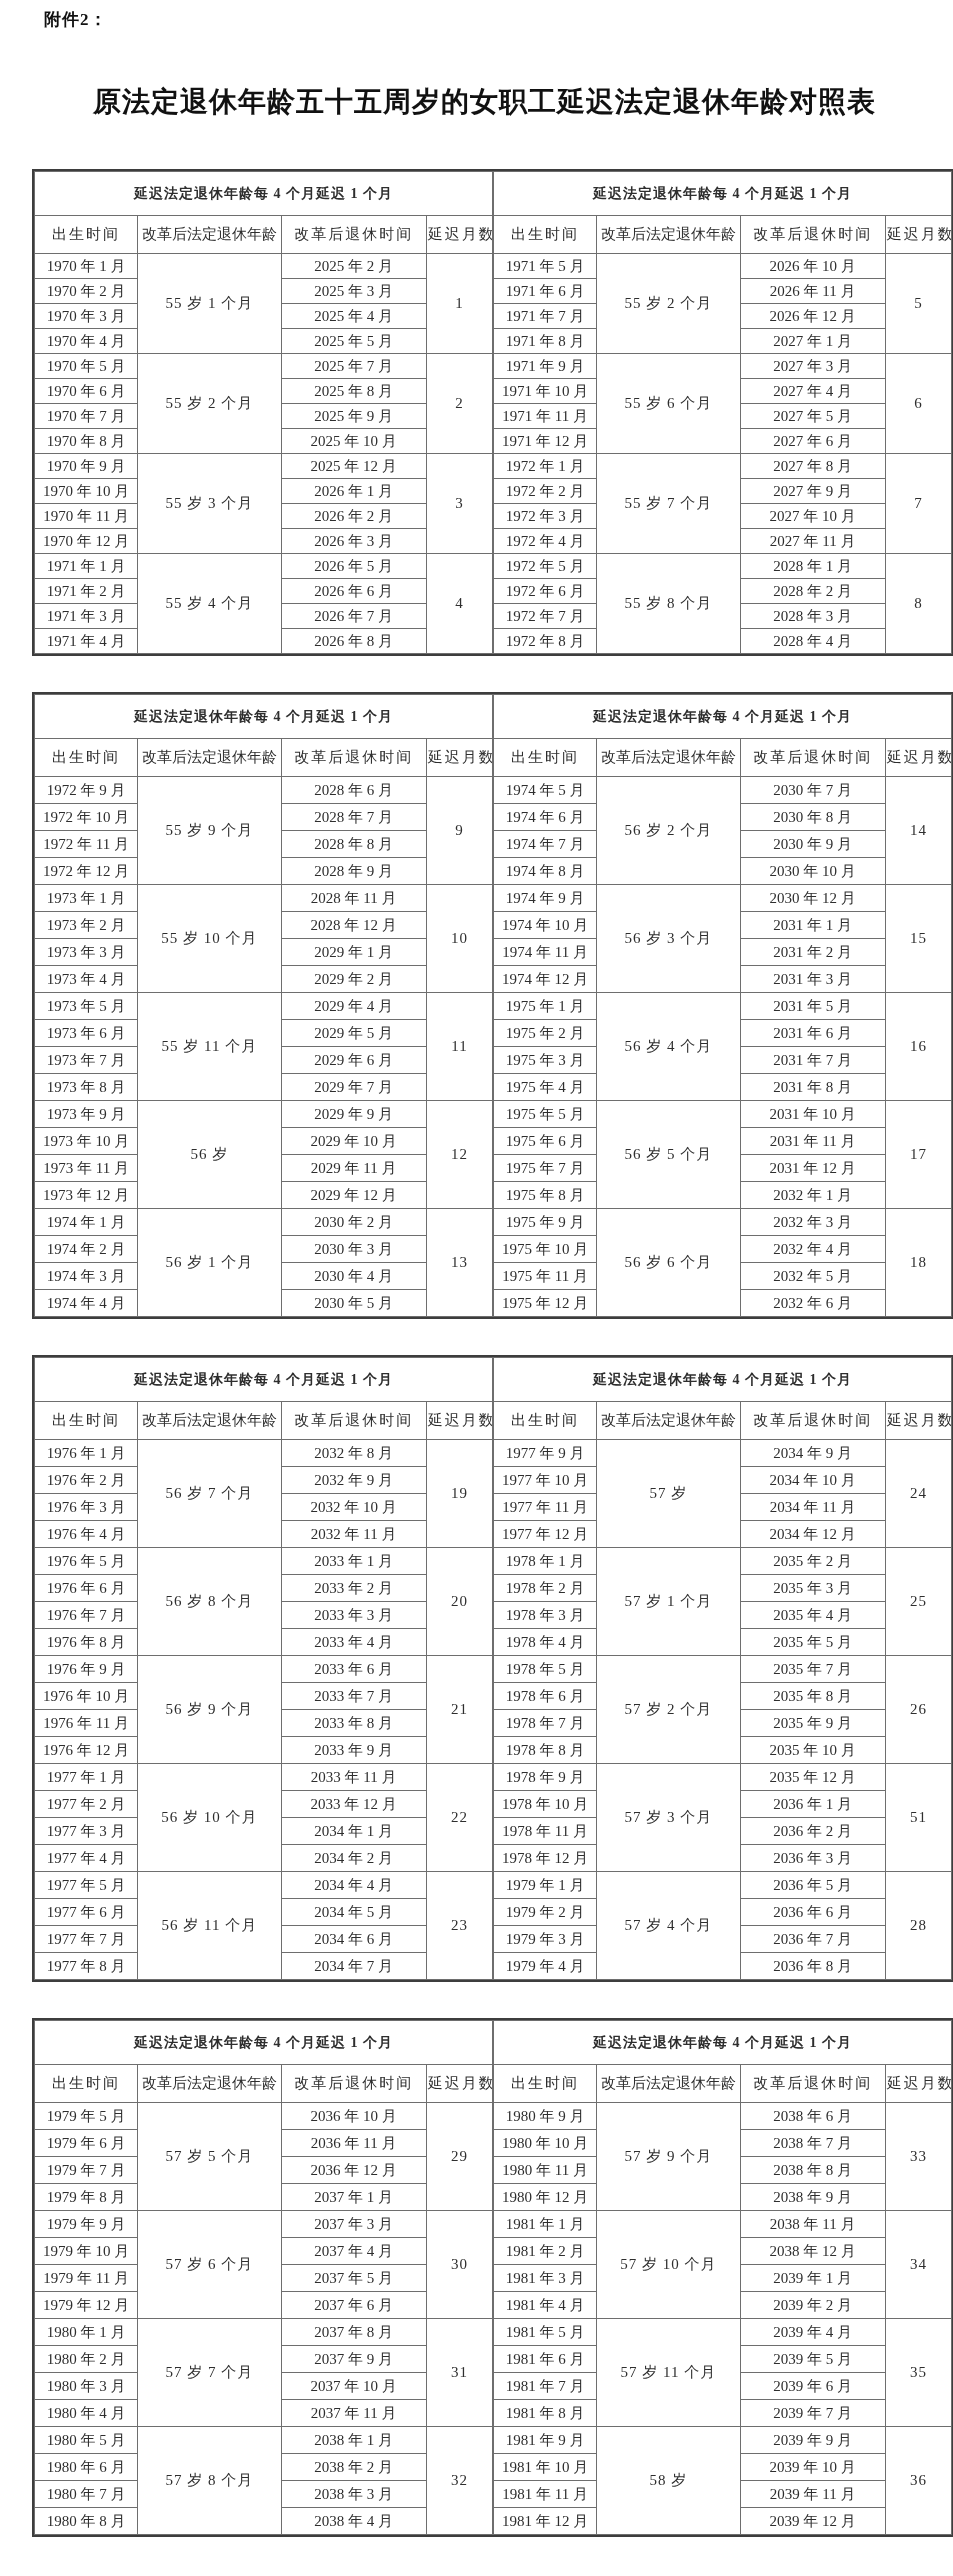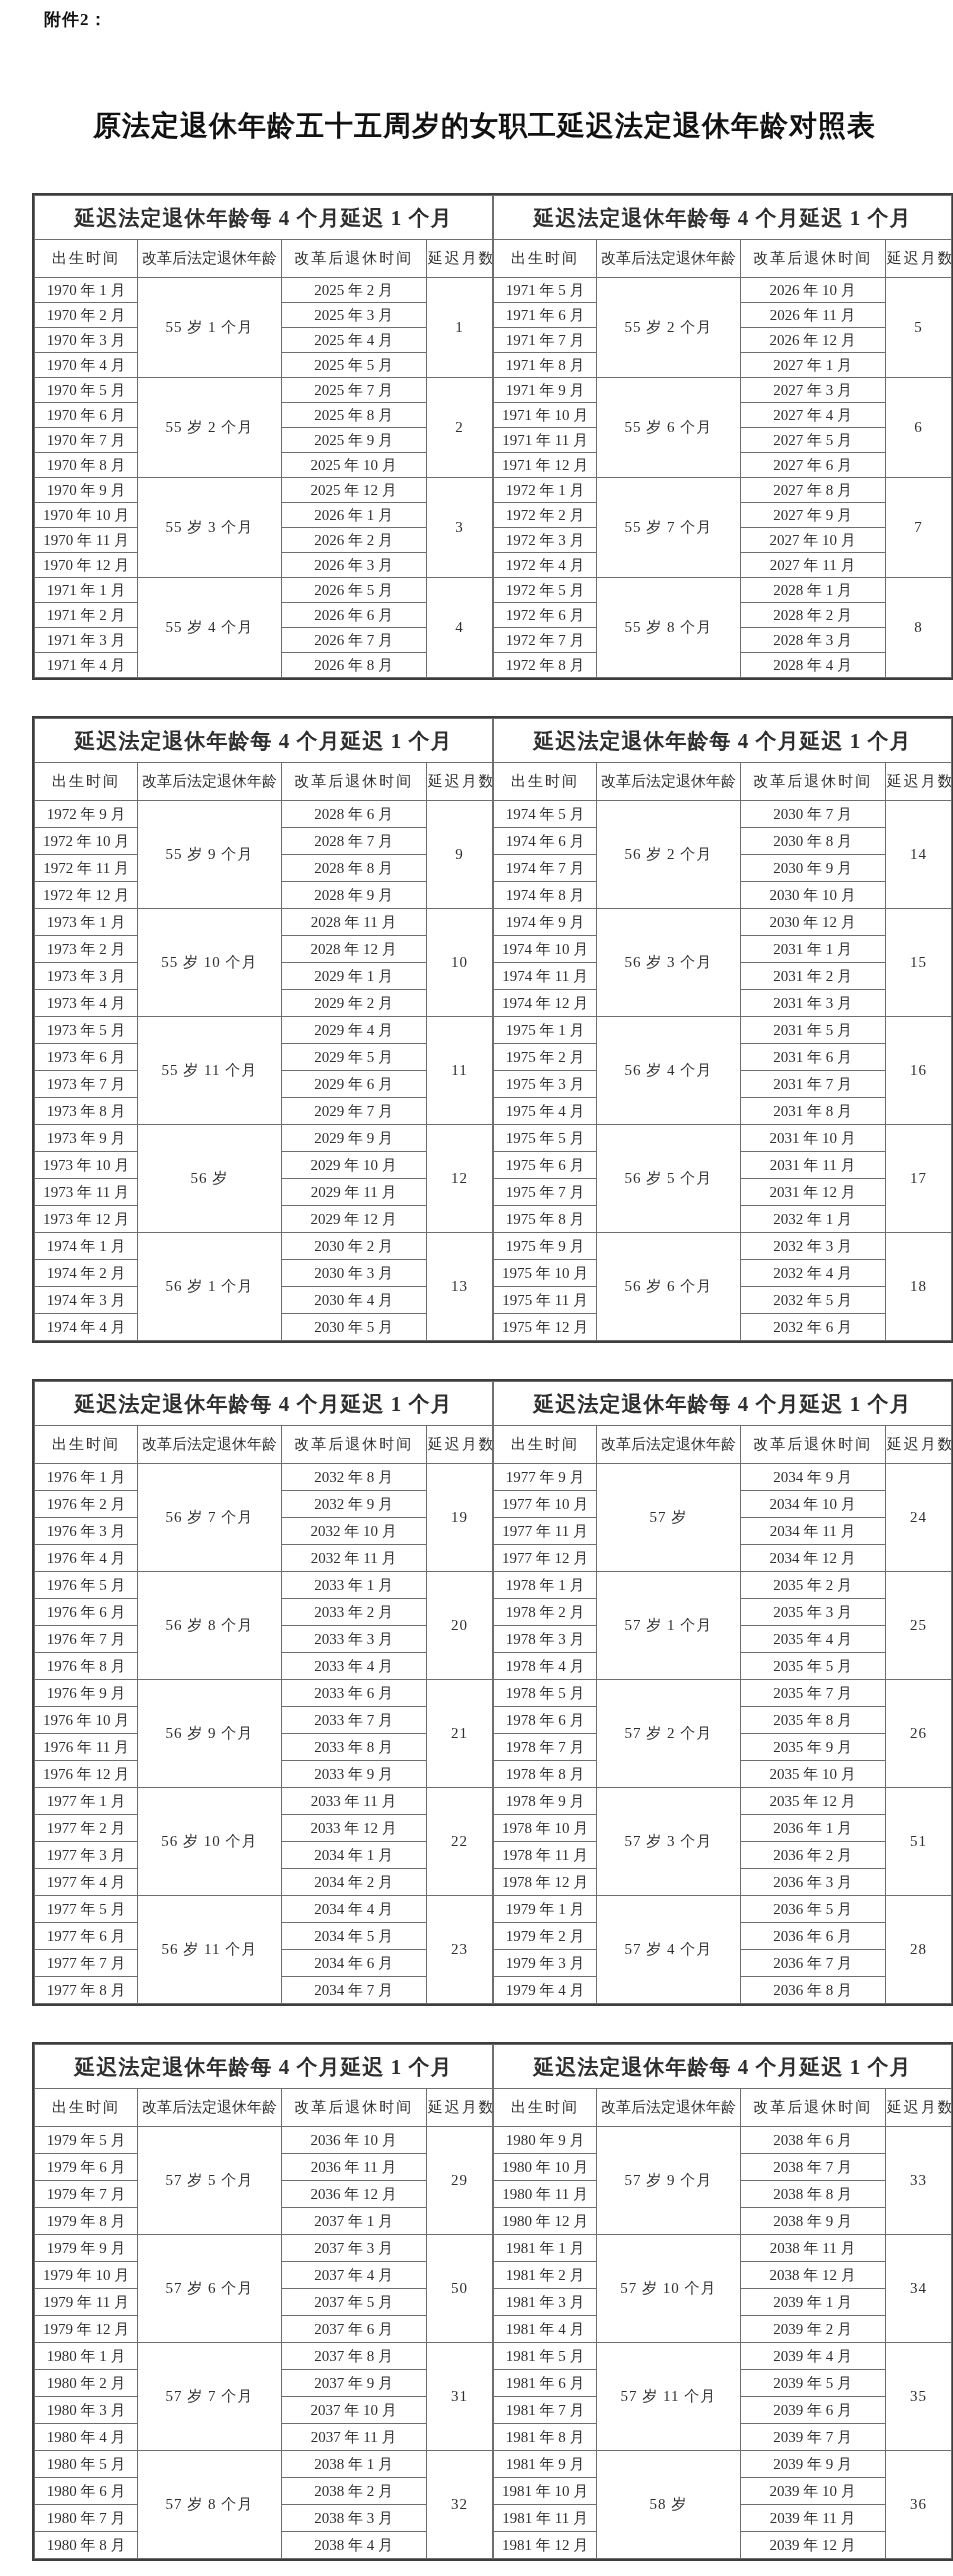--- a/index.html
+++ b/index.html
@@ -16,21 +16,21 @@
     color: #111;
     margin-left: 12px;
     letter-spacing: 1px;
   }
   .doc-title {
     text-align: center;
     font-size: 28px;
     font-weight: bold;
     color: #111;
     letter-spacing: 1px;
-    margin-top: 76px;
+    margin-top: 52px;
     margin-bottom: 48px;
   }
   .tables { width: 922px; margin: 0 auto; }
   .table-block {
     display: flex;
     border: 2px solid #3d3d3d;
     margin-bottom: 36px;
     background: #fff;
   }
   .table-block:last-child { margin-bottom: 8px; }
@@ -44,21 +44,21 @@
     text-align: center;
     vertical-align: middle;
     font-size: 15px;
     padding: 0 2px;
     white-space: nowrap;
     overflow: hidden;
     color: #2e2e2e;
   }
   th.panel-header {
     height: 44px;
-    font-size: 21px;
+    font-size: 14px;
     font-weight: bold;
     letter-spacing: 1px;
   }
   th.col-header {
     height: 38px;
     font-weight: normal;
     letter-spacing: 2px;
     padding: 0 1px;
     text-align: center;
   }
@@ -745,21 +745,21 @@
               <td>2036 年 12 月</td>
             </tr>
             <tr>
               <td>1979 年 8 月</td>
               <td>2037 年 1 月</td>
             </tr>
             <tr>
               <td>1979 年 9 月</td>
               <td class="age-cell" rowspan="4">57 岁 6 个月</td>
               <td>2037 年 3 月</td>
-              <td class="delay-cell" rowspan="4">50</td>
+              <td class="delay-cell" rowspan="4">30</td>
             </tr>
             <tr>
               <td>1979 年 10 月</td>
               <td>2037 年 4 月</td>
             </tr>
             <tr>
               <td>1979 年 11 月</td>
               <td>2037 年 5 月</td>
             </tr>
             <tr>

